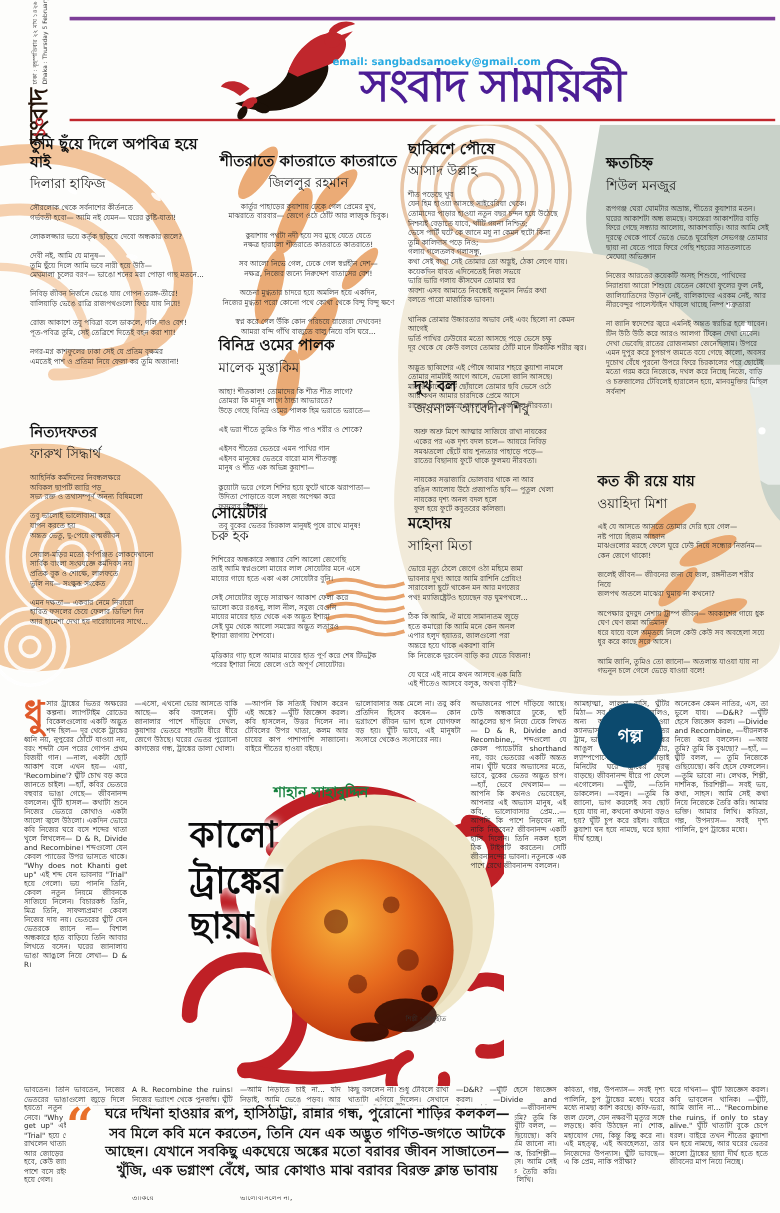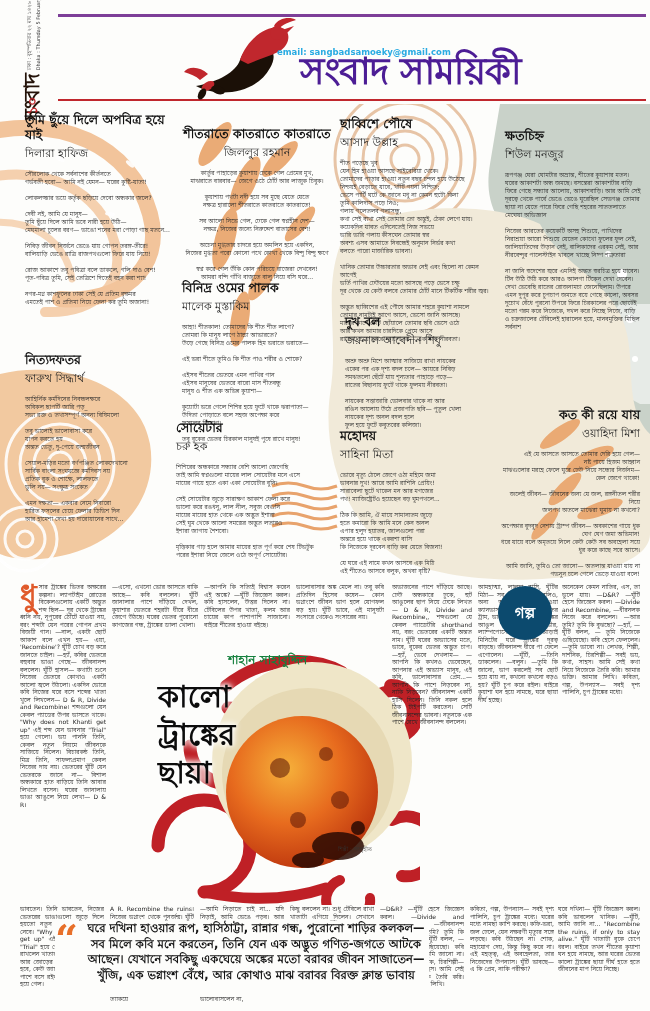--- a/index.html
+++ b/index.html
@@ -28,21 +28,21 @@
   .poem .body{font-size:6px;line-height:8px;color:#2b2b2b;white-space:pre-line;}
   #p0{left:25px;top:112px;width:145px;}
   #p1{left:25px;top:352px;width:142px;}
   #p2{left:182px;top:126px;width:150px;text-align:center;}
   #p3{left:182px;top:280px;width:150px;}
   #p4{left:176px;top:420px;width:148px;}
   #p5{left:340px;top:116px;width:152px;}
   #p6{left:345px;top:314px;width:150px;}
   #p7{left:340px;top:428px;width:150px;}
   #p8{left:505px;top:128px;width:136px;}
-  #p9{left:498px;top:407px;width:142px;text-align:right;}
+  #p9{left:498px;top:393px;width:142px;}
   
   .badge{position:absolute;left:498px;top:586px;width:54px;height:54px;border-radius:50%;
          background:#0c4a6e;color:#fff;display:flex;align-items:center;justify-content:center;
          font-size:15px;font-weight:bold;z-index:3;}
   .art{position:absolute;left:130px;top:650px;z-index:1;}
   .story-title{position:absolute;left:158px;top:678px;z-index:3;font-size:30px;font-weight:bold;
                color:#0c0c0c;line-height:38px;white-space:pre-line;
                text-shadow:0 0 4px #fff,0 0 7px #fff,0 0 9px #fff;}
   .story-author{position:absolute;left:228px;top:651px;z-index:3;font-size:12px;font-weight:bold;color:#15803d;}
   .art-credit{position:absolute;left:338px;top:846px;z-index:3;font-size:5.5px;color:#333;}

